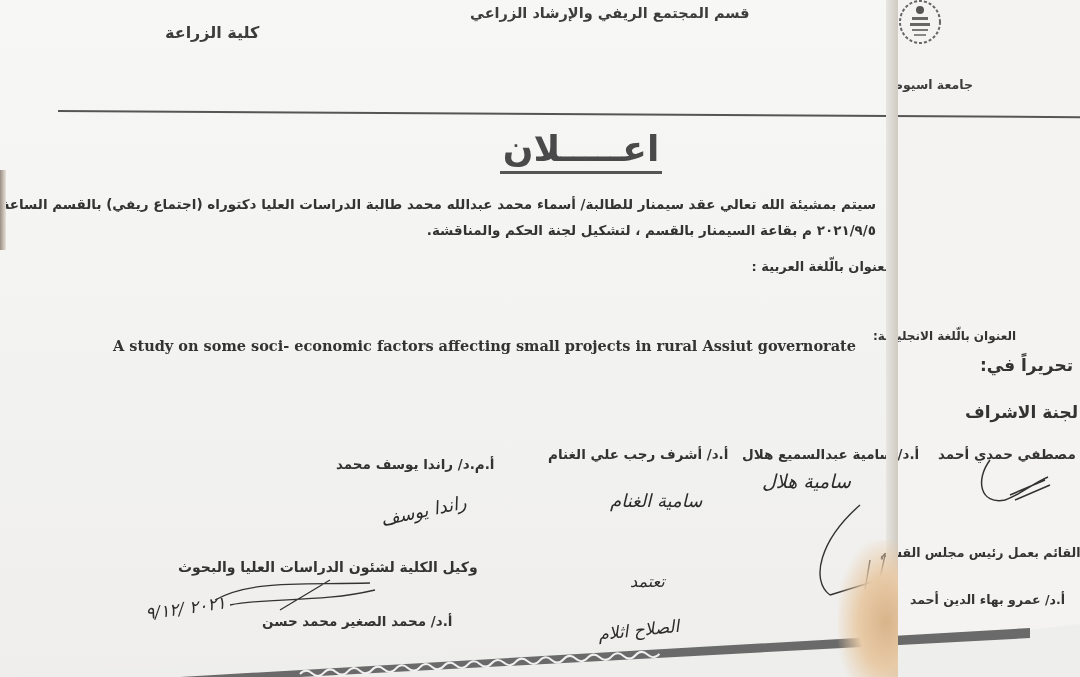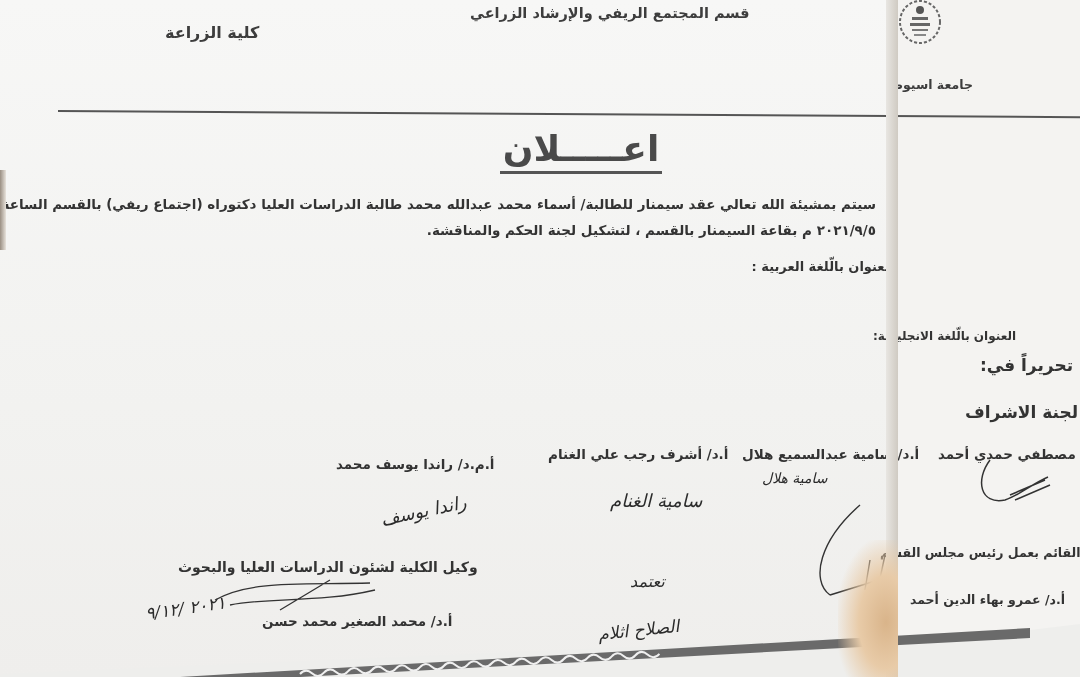--- a/index.html
+++ b/index.html
@@ -77,34 +77,35 @@
 
   <div class="title rtl">اعـــــلان</div>
   <div class="title-ul"></div>
 
   <div class="abs body-line rtl" style="right:22px; top:196px; width:1030px; text-align:right;">سيتم بمشيئة الله تعالي عقد سيمنار للطالبة/ أسماء محمد عبدالله محمد طالبة الدراسات العليا دكتوراه (اجتماع ريفي) بالقسم الساعة الحادية عشر صباح يوم الاحد</div>
   <div class="abs body-line rtl" style="right:22px; top:222px; text-align:right;">٢٠٢١/٩/٥ م بقاعة السيمنار بالقسم ، لتشكيل لجنة الحكم والمناقشة.</div>
 
   <div class="abs body-line rtl" style="right:4px; top:259px; font-size:13px;">العنوان بالّلغة العربية :</div>
 
   <div class="abs body-line rtl" style="left:873px; top:329px; font-size:12px;">العنوان بالّلغة الانجليزية:</div>
+  <div class="abs eng" style="left:113px; top:337px;">A study on some soci- economic factors affecting small projects in rural Assiut governorate</div>
 
   <div class="abs h-big rtl" style="left:980px; top:355px;">تحريراً في:</div>
 
   <div class="abs h-big rtl" style="left:965px; top:402px;">لجنة الاشراف</div>
 
   <div class="abs name rtl" style="left:938px; top:446px;">أ.د/ مصطفي حمدي أحمد</div>
   <div class="abs name rtl" style="left:742px; top:446px;">أ.د/ سامية عبدالسميع هلال</div>
   <div class="abs name rtl" style="left:548px; top:446px;text-align:center;">أ.د/ أشرف رجب علي الغنام</div>
   <div class="abs name rtl" style="left:336px; top:456px;">أ.م.د/ راندا يوسف محمد</div>
 
   <svg class="abs" style="left:960px; top:455px;" width="100" height="60">
     <path d="M30 5 C 15 25, 20 50, 45 45 C 60 40, 70 30, 88 22 M50 40 L 85 25 M55 45 L 90 30" fill="none" stroke="#333" stroke-width="1.5"></path>
   </svg>
-  <div class="abs sig rtl" style="left:762px; top:470px; font-size:14px;">سامية هلال</div>
+  <div class="abs sig rtl" style="left:762px; top:470px; font-size:19px;">سامية هلال</div>
   <div class="abs sig rtl" style="left:610px; top:490px; font-size:18px;">سامية الغنام</div>
   <div class="abs sig rtl" style="left:380px; top:500px; font-size:18px; transform:rotate(-12deg);">راندا يوسف</div>
 
   <div class="abs name rtl" style="left:880px; top:545px; font-size:12.5px;">القائم بعمل رئيس مجلس القسم</div>
   <div class="abs name rtl" style="left:910px; top:592px; font-size:12.5px;">أ.د/ عمرو بهاء الدين أحمد</div>
   <svg class="abs" style="left:800px; top:500px;" width="110" height="110">
     <path d="M60 5 C 20 40, 10 80, 30 95 M 30 95 L 95 75 M70 60 L 65 90 M85 55 L 78 88" fill="none" stroke="#333" stroke-width="1.4"></path>
   </svg>
 
   <div class="abs name rtl" style="left:178px; top:559px; font-size:14px;">وكيل الكلية لشئون الدراسات العليا والبحوث</div>

